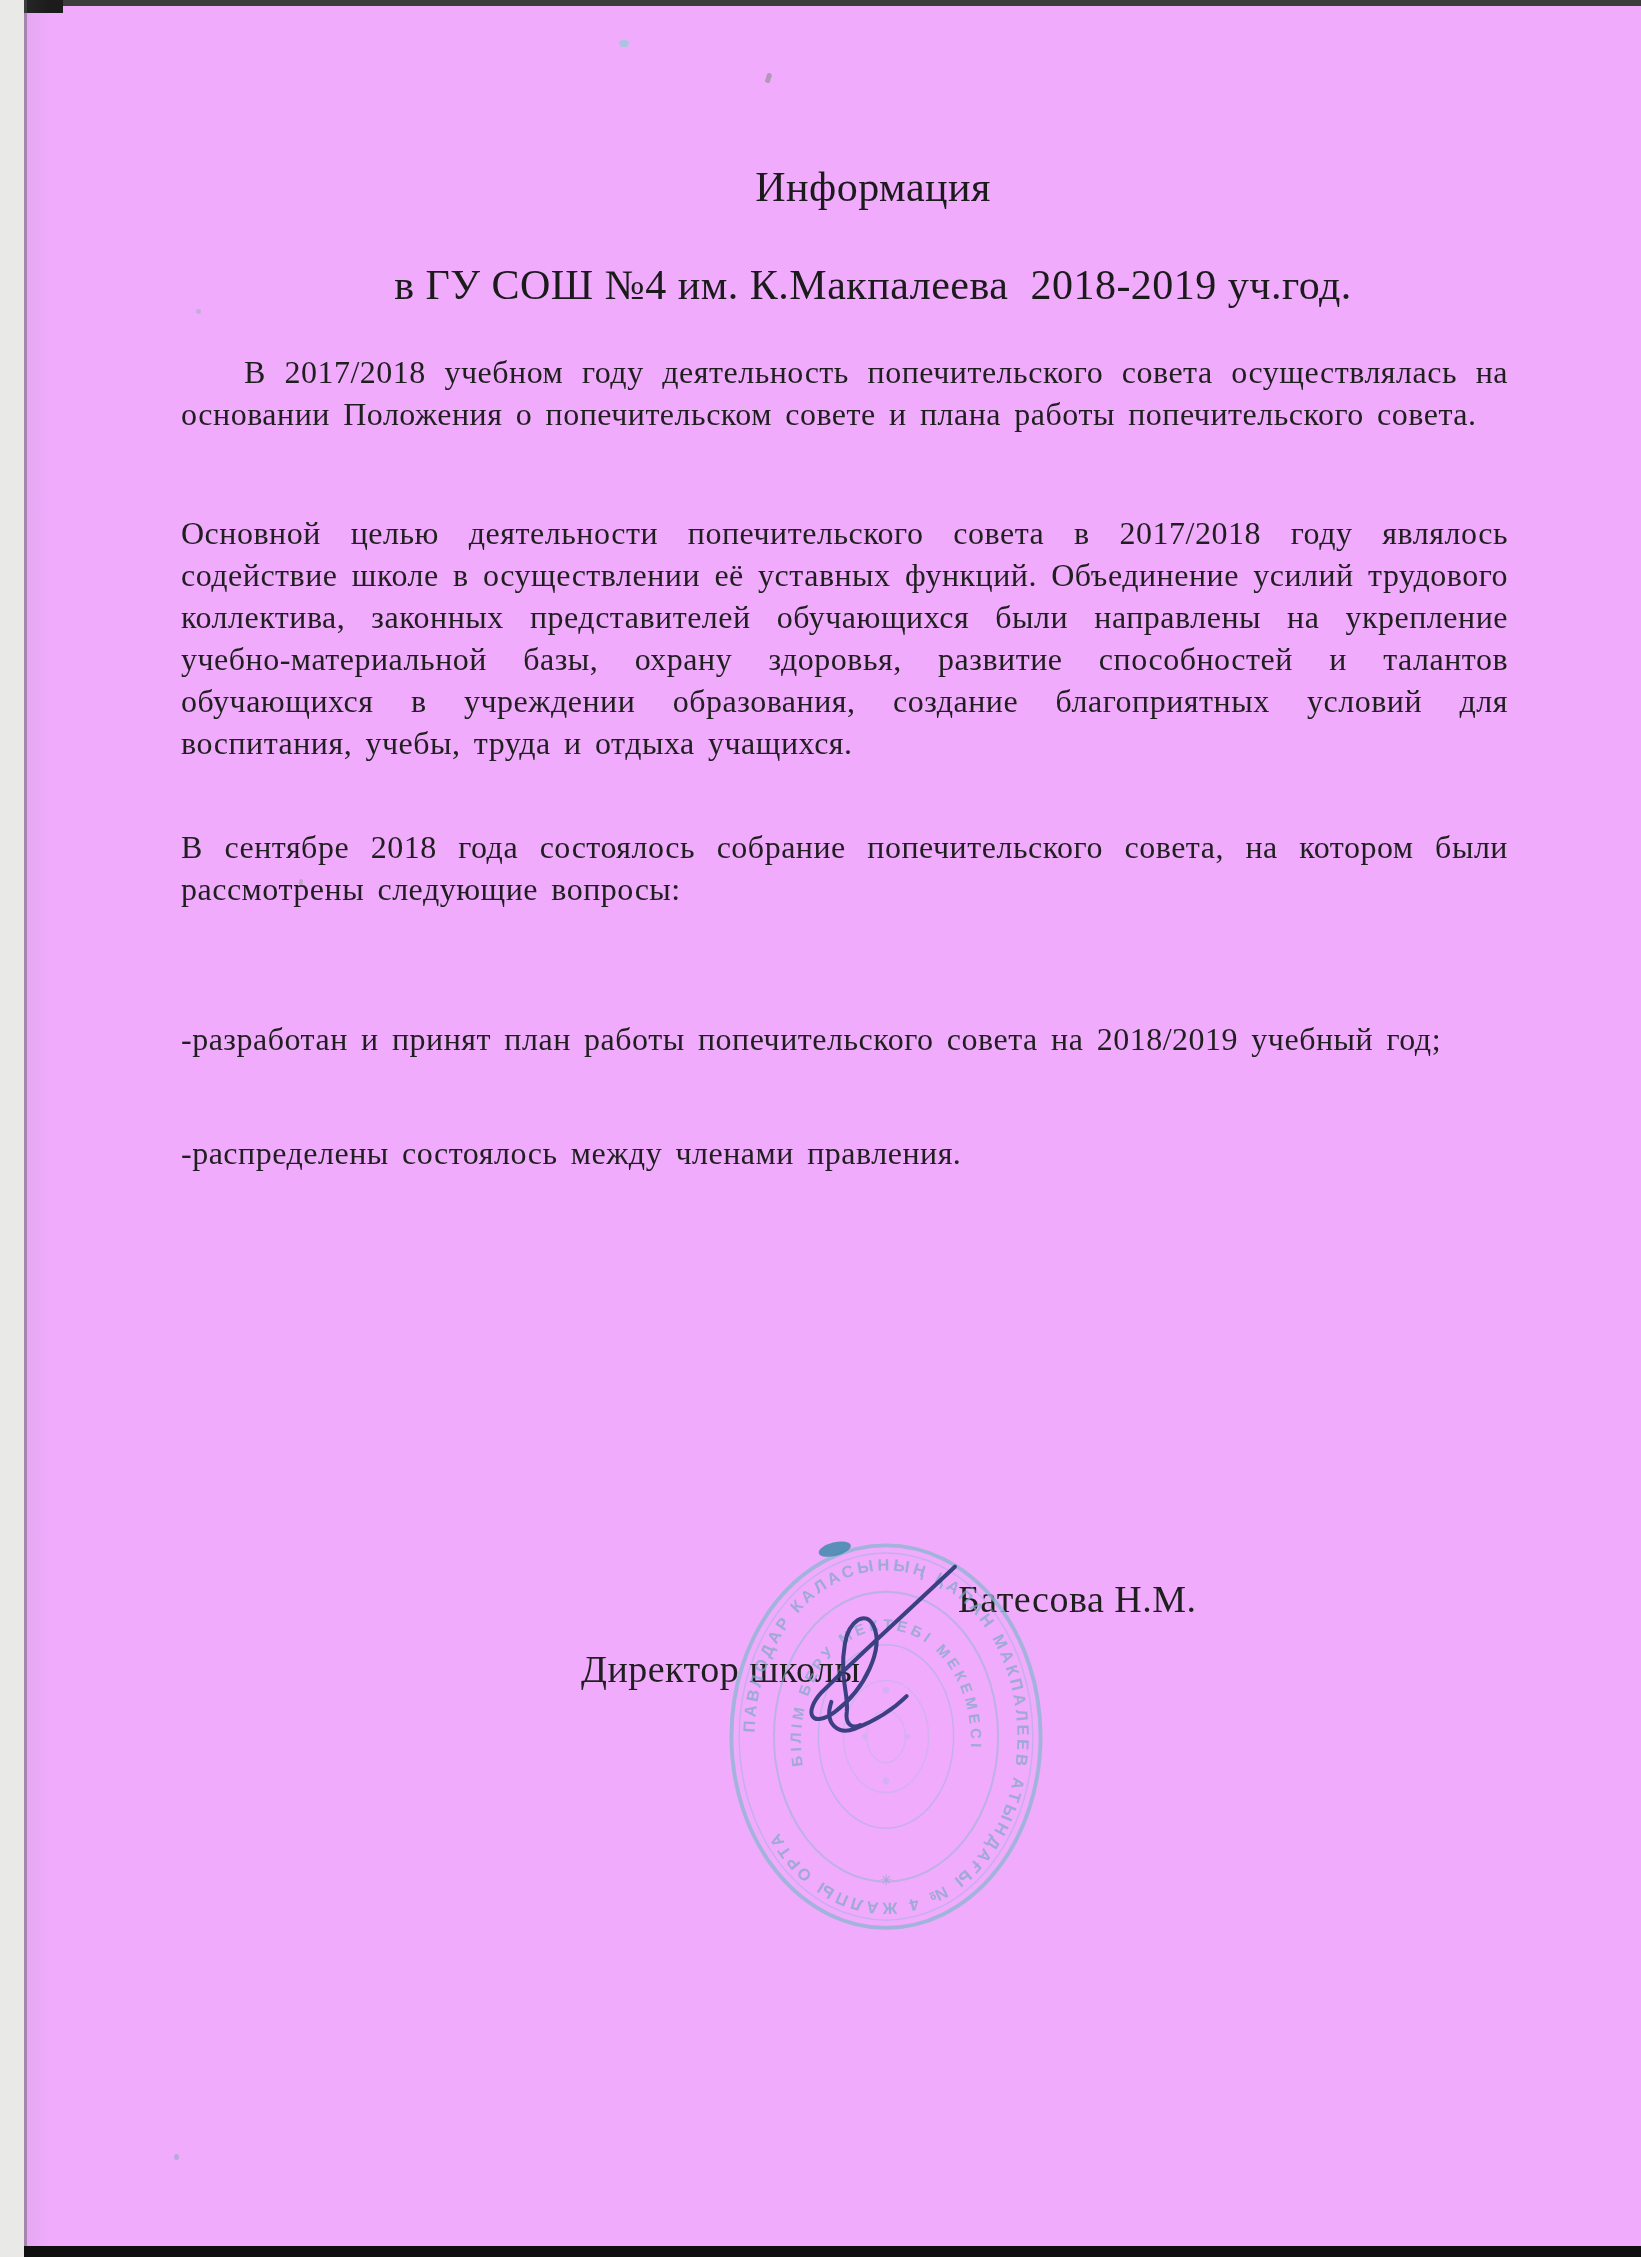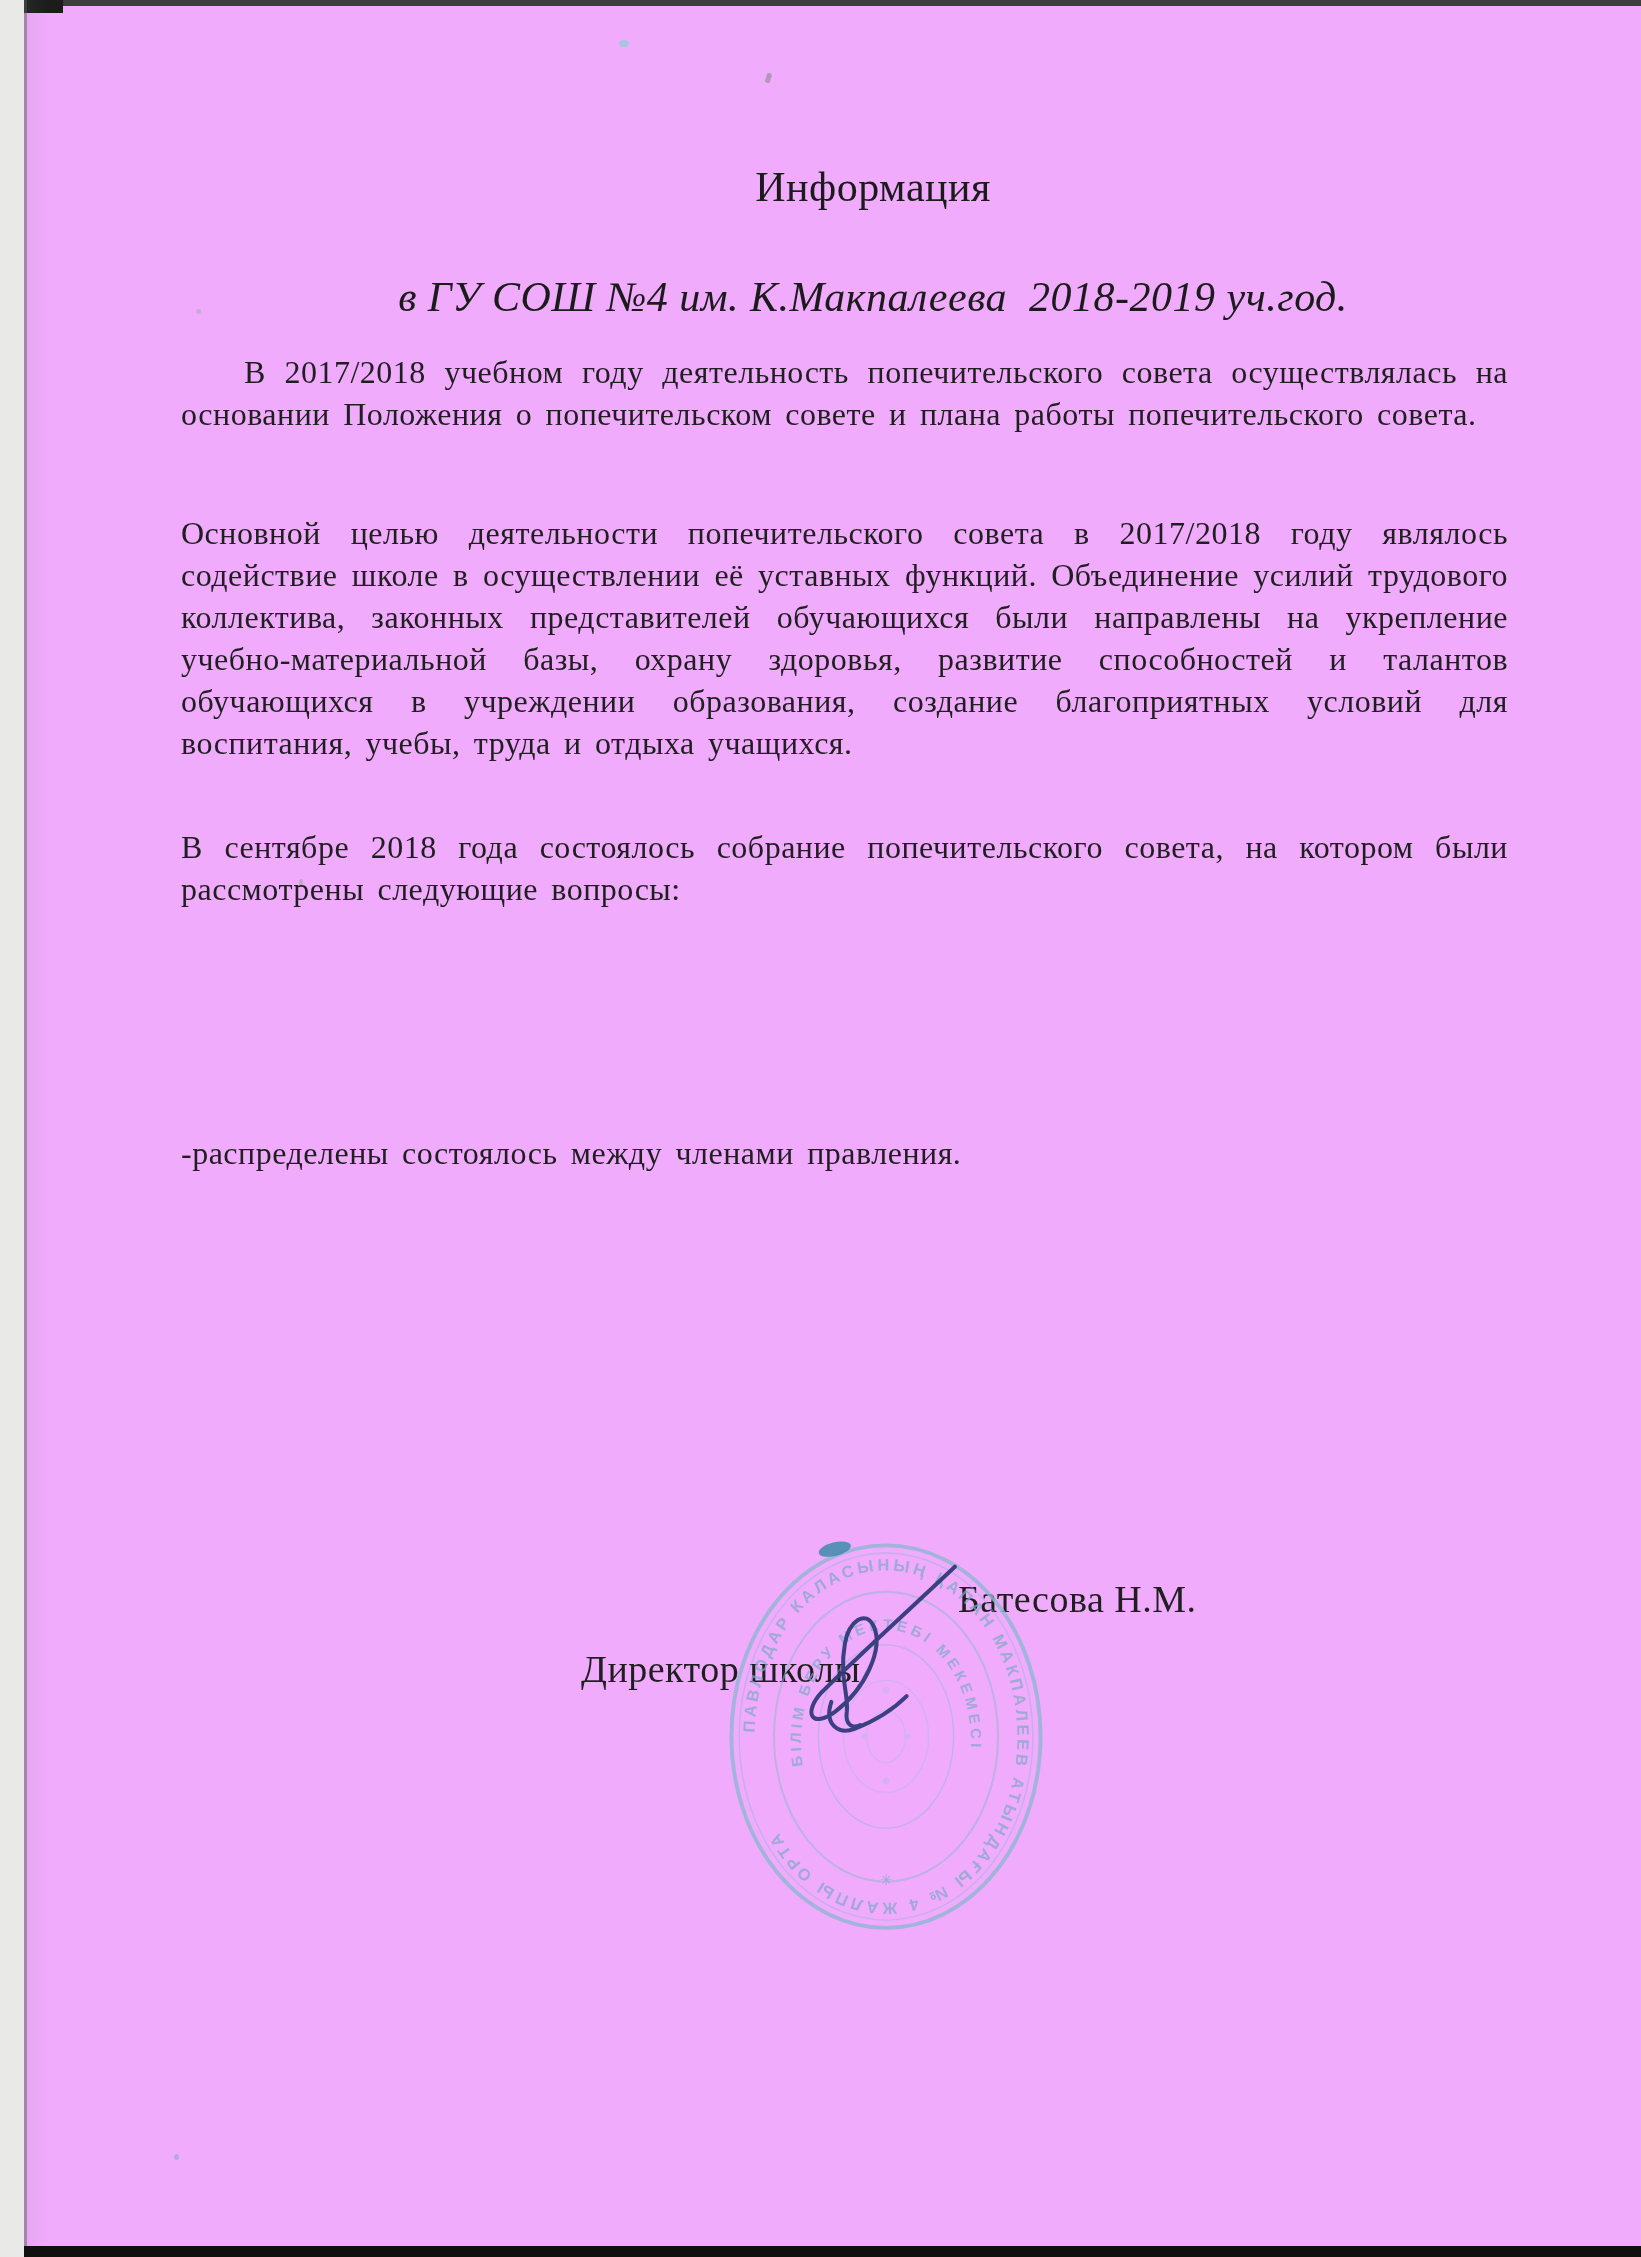--- a/index.html
+++ b/index.html
@@ -22,21 +22,21 @@
     background:linear-gradient(to right,rgba(120,130,140,.10),rgba(120,130,140,0));}
   .speck{position:absolute;border-radius:50%;}
 
   
   .title-line{
     position:absolute;left:183px;width:1332px;text-align:center;
     font-size:42px;line-height:50px;color:#1b1b1b;letter-spacing:0.5px;white-space:pre;
   }
   .t1{top:162px;}
   .t2{top:218px;}
-  .t3{top:272px;font-style:italic;}
+  .t3{top:260px;}
 
   
   .para{
     position:absolute;left:157px;width:1327px;
     font-size:32px;line-height:42px;color:#1f1f1f;
     text-align:justify;letter-spacing:0.5px;word-spacing:4.8px;
   }
   .indent{text-indent:63px;}
   .p1{top:351px;}
   .p2{top:512px;}
@@ -73,20 +73,21 @@
   <div class="speck" style="left:172px;top:309px;width:4.8px;height:4.8px;background:#9fb2c0;opacity:.6;"></div>
   <div class="speck" style="left:275px;top:879px;width:3.9px;height:6.8px;background:#9a9a9a;opacity:.5;"></div>
   <div class="speck" style="left:150px;top:2154px;width:4.8px;height:5.8px;background:#8fa8c4;opacity:.6;"></div>
 
   <div class="title-line t1">Информация</div>
   <div class="title-line t3">в ГУ СОШ №4 им. К.Макпалеева  2018-2019 уч.год.</div>
 
   <div class="para p1 indent">В 2017/2018 учебном году деятельность попечительского совета осуществлялась на основании Положения о попечительском совете и плана работы попечительского совета.</div>
   <div class="para p2">Основной целью деятельности попечительского совета в 2017/2018 году являлось содействие школе в осуществлении её уставных функций. Объединение усилий трудового коллектива, законных представителей обучающихся были направлены на укрепление учебно-материальной базы, охрану здоровья, развитие способностей и талантов обучающихся в учреждении образования, создание благоприятных условий для воспитания, учебы, труда и отдыха учащихся.</div>
   <div class="para p3">В сентябре 2018 года состоялось собрание попечительского совета, на котором были рассмотрены следующие вопросы:</div>
+  <div class="para p5">-разработан и принят план работы попечительского совета на 2018/2019 учебный год;</div>
   <div class="para p6">-распределены состоялось между членами правления.</div>
 
   <div class="sig-label">Директор школы</div>
   <div class="sig-name">Батесова Н.М.</div>
 
   <svg class="stamp-svg" viewBox="0 0 360 440">
     <defs>
       <path id="arcOuter" d="M 44,218 A 136,172 0 1 1 316,218 A 136,172 0 1 1 44,218" fill="none"></path>
       <path id="arcInner" d="M 96,258 A 88,116 0 1 1 264,258" fill="none"></path>
     </defs>

